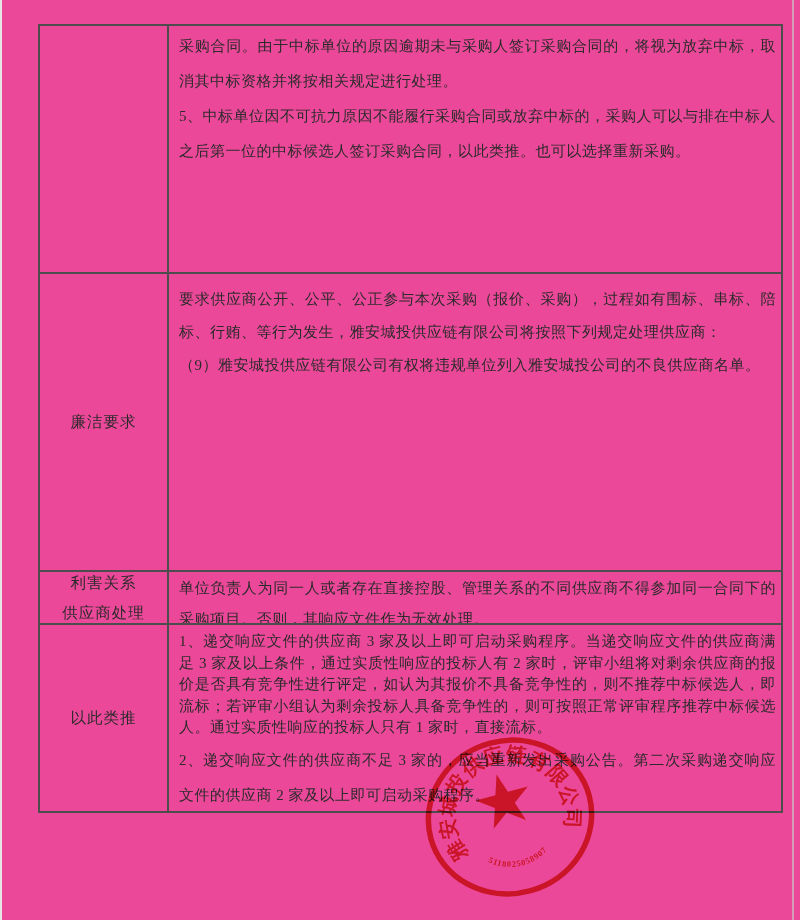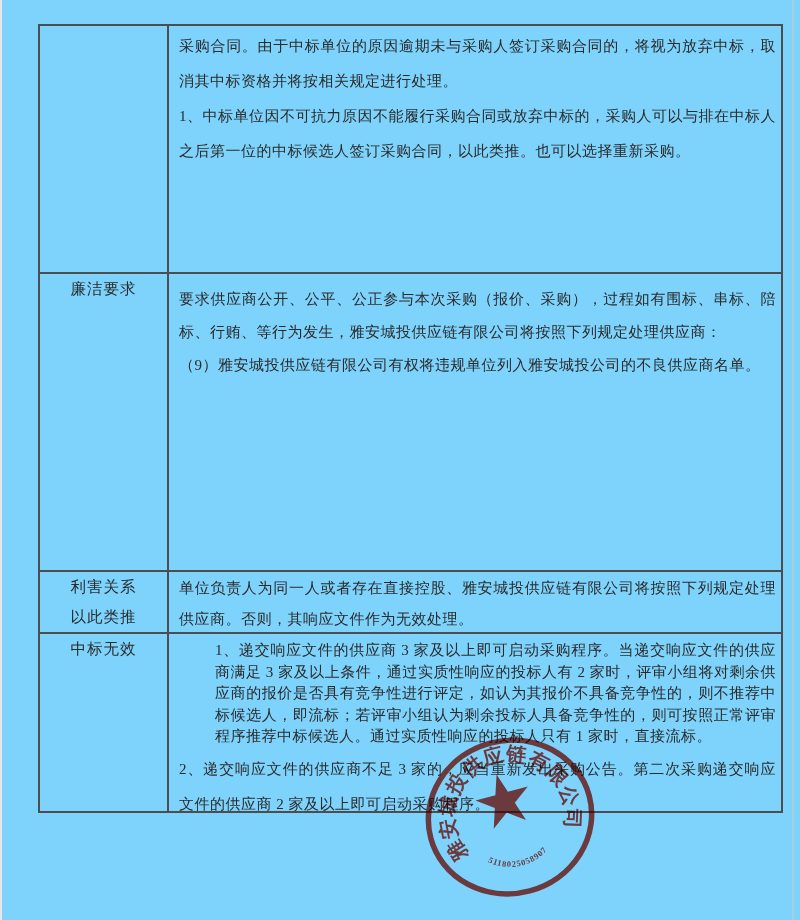--- a/index.html
+++ b/index.html
@@ -2,58 +2,58 @@
 <html><head>
 <meta charset="utf-8">
 <style>
   html,body{margin:0;padding:0;}
   body{
     width:800px;height:920px;
     background:#fbfbfb;
     font-family:"Liberation Serif","DejaVu Serif",serif;
     overflow:hidden;
   }
-  .page{position:relative;width:800px;height:920px;background:#7dd3fc;overflow:hidden;}
+  .page{position:relative;width:800px;height:920px;background:#ec4899;overflow:hidden;}
   .scan-edge-right{position:absolute;top:0;left:792px;width:2px;height:920px;background:#c9c9c9;opacity:.65;}
   .scan-edge-left{position:absolute;top:0;left:0;width:2px;height:920px;background:#e6e6e6;}
 
   .doc-table{
     position:absolute;left:38px;top:24px;width:745px;height:789px;
     border:2px solid #4d4d4d;box-sizing:border-box;
     display:flex;flex-direction:column;
   }
   .t-row{display:flex;box-sizing:border-box;overflow:hidden;}
   .t-row + .t-row{border-top:2px solid #4d4d4d;}
   .row-1{height:246px;}
   .row-2{height:298px;}
-  .row-3{height:62px;}
+  .row-3{height:53px;}
   .row-4{flex:1;}
 
   .label-cell{
     width:129px;flex:0 0 129px;
     border-right:2px solid #4d4d4d;box-sizing:border-box;
-    display:flex;flex-direction:column;align-items:center;justify-content:flex-start;
+    display:flex;flex-direction:column;align-items:center;justify-content:center;
     font-size:15.5px;color:#2b2b2b;letter-spacing:1px;line-height:30px;
   }
   .content-cell{
     flex:1;box-sizing:border-box;
     padding:2px 5px 0 10px;
     font-size:15px;color:#2b2b2b;
     text-align:justify;letter-spacing:.5px;
     overflow:hidden;
   }
   .content-cell p{margin:0;}
   .row-1 .content-cell{padding-top:3px;}
   .row-1 .content-cell p{line-height:35px;}
   .row-2 .content-cell{padding-top:9px;}
   .row-2 .content-cell p{line-height:33px;}
   .row-3 .content-cell{padding-top:1px;}
   .row-3 .content-cell p{line-height:31px;}
   .row-4 .content-cell{padding-top:6px;}
-  .row-4 .content-cell p.tight{line-height:21.5px;margin-left:36px;}
+  .row-4 .content-cell p.tight{line-height:21.5px;}
   .row-4 .content-cell p.loose{line-height:35px;margin-top:4px;}
 
   .seal{
     position:absolute;left:410px;top:717px;width:200px;height:200px;
     mix-blend-mode:multiply;opacity:.92;
     filter:blur(.3px);
   }
   .seal text{font-family:"Liberation Serif","DejaVu Serif",serif;}
 </style>
 </head>
@@ -63,47 +63,47 @@
 
   <div class="scan-edge-left"></div>
   <div class="scan-edge-right"></div>
 
   <div class="doc-table">
 
     <div class="t-row row-1">
       <div class="label-cell"></div>
       <div class="content-cell">
         <p>采购合同。由于中标单位的原因逾期未与采购人签订采购合同的，将视为放弃中标，取消其中标资格并将按相关规定进行处理。</p>
-        <p>1、中标单位因不可抗力原因不能履行采购合同或放弃中标的，采购人可以与排在中标人之后第一位的中标候选人签订采购合同，以此类推。也可以选择重新采购。</p>
+        <p>5、中标单位因不可抗力原因不能履行采购合同或放弃中标的，采购人可以与排在中标人之后第一位的中标候选人签订采购合同，以此类推。也可以选择重新采购。</p>
       </div>
     </div>
 
     <div class="t-row row-2">
       <div class="label-cell">
         <span>廉洁要求</span>
       </div>
       <div class="content-cell">
         <p>要求供应商公开、公平、公正参与本次采购（报价、采购），过程如有围标、串标、陪标、行贿、等行为发生，雅安城投供应链有限公司将按照下列规定处理供应商：</p>
         <p>（9）雅安城投供应链有限公司有权将违规单位列入雅安城投公司的不良供应商名单。</p>
       </div>
     </div>
 
     <div class="t-row row-3">
       <div class="label-cell">
         <span>利害关系</span>
-        <span>以此类推</span>
+        <span>供应商处理</span>
       </div>
       <div class="content-cell">
-        <p>单位负责人为同一人或者存在直接控股、雅安城投供应链有限公司将按照下列规定处理供应商。否则，其响应文件作为无效处理。</p>
+        <p>单位负责人为同一人或者存在直接控股、管理关系的不同供应商不得参加同一合同下的采购项目。否则，其响应文件作为无效处理。</p>
       </div>
     </div>
 
     <div class="t-row row-4">
       <div class="label-cell">
-        <span>中标无效</span>
+        <span>以此类推</span>
       </div>
       <div class="content-cell">
         <p class="tight">1、递交响应文件的供应商 3 家及以上即可启动采购程序。当递交响应文件的供应商满足 3 家及以上条件，通过实质性响应的投标人有 2 家时，评审小组将对剩余供应商的报价是否具有竞争性进行评定，如认为其报价不具备竞争性的，则不推荐中标候选人，即流标；若评审小组认为剩余投标人具备竞争性的，则可按照正常评审程序推荐中标候选人。通过实质性响应的投标人只有 1 家时，直接流标。</p>
         <p class="loose">2、递交响应文件的供应商不足 3 家的，应当重新发出采购公告。第二次采购递交响应文件的供应商 2 家及以上即可启动采购程序。</p>
       </div>
     </div>
 
   </div>
 
   <svg class="seal" viewBox="-100 -100 200 200" xmlns="http://www.w3.org/2000/svg">

